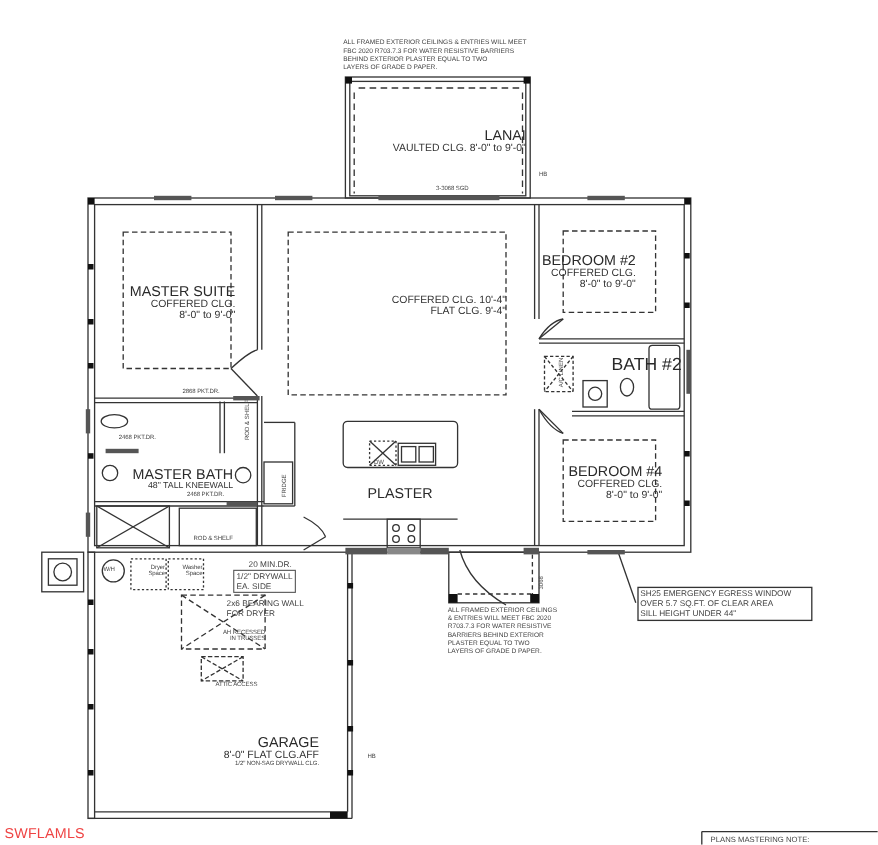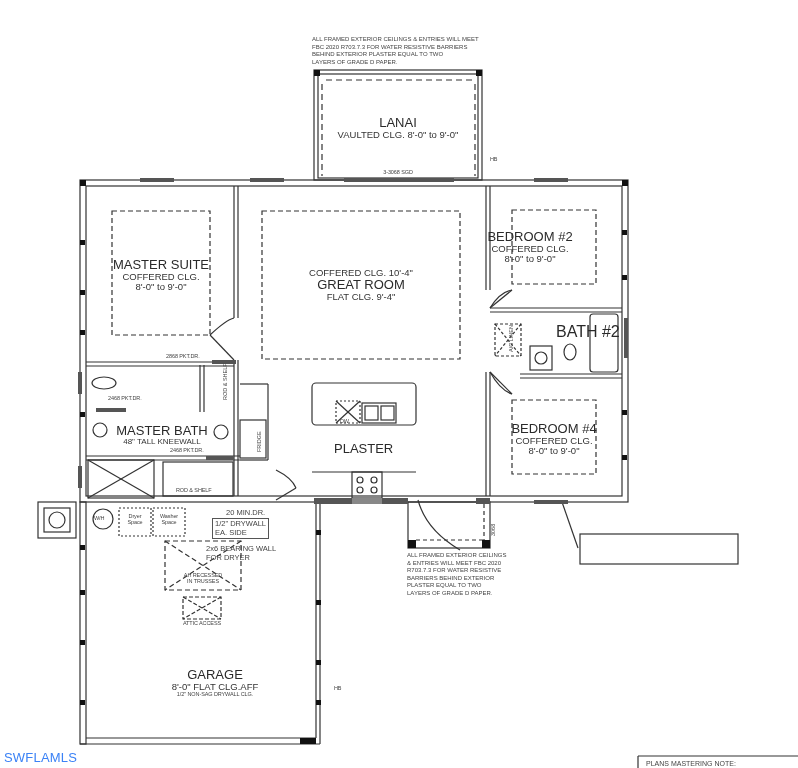--- a/index.html
+++ b/index.html
@@ -1,24 +1,24 @@
 <!DOCTYPE html>
 <html><head>
 <meta charset="utf-8">
 <style>
   html, body { margin:0; padding:0; background:#ffffff; }
   body { width:798px; height:768px; position:relative; overflow:hidden; font-family:"Liberation Sans", sans-serif; color:#2a2a2a; }
   .plan { position:absolute; left:0; top:0; width:798px; height:768px; }
-  .lbl { position:absolute; text-align:center; line-height:1.05; white-space:nowrap; }
+  .lbl { position:absolute; text-align:right; line-height:1.05; white-space:nowrap; }
   .room-name { font-size:13px; color:#2a2a2a; }
   .room-sub { font-size:9.5px; color:#333; }
   .tiny { font-size:5.5px; color:#444; letter-spacing:-0.1px; }
   .note { position:absolute; font-size:6px; line-height:1.25; color:#444; white-space:nowrap; }
   .boxed { border:1px solid #555; padding:1px 2px; }
-  .wm { position:absolute; left:4px; top:750px; font-size:13px; color:#3b82f6; letter-spacing:0.2px; }
+  .wm { position:absolute; left:4px; top:750px; font-size:13px; color:#ef4444; letter-spacing:0.2px; }
   .vlabel { position:absolute; font-size:5.5px; color:#444; transform-origin:left top; white-space:nowrap; }
 </style>
 </head>
 <body>
 
 <div class="plan">
   <svg width="798" height="768" viewBox="0 0 798 768" style="position:absolute;left:0;top:0">
     <g stroke="#333" fill="none" stroke-width="1.2">
 
       <rect x="314" y="70" width="168" height="110"></rect>
@@ -197,21 +197,20 @@
   <div class="lbl tiny" style="left:490px;top:157px;">HB</div>
 
   <div class="lbl" style="left:108px;top:258px;width:106px;">
     <div class="room-name">MASTER SUITE</div>
     <div class="room-sub">COFFERED CLG.</div>
     <div class="room-sub">8'-0" to 9'-0"</div>
   </div>
 
   <div class="lbl" style="left:262px;top:268px;width:198px;">
     <div class="room-sub">COFFERED CLG. 10'-4"</div>
-    <div class="room-name">GREAT ROOM</div>
     <div class="room-sub">FLAT CLG. 9'-4"</div>
   </div>
 
   <div class="lbl" style="left:482px;top:230px;width:96px;">
     <div class="room-name">BEDROOM #2</div>
     <div class="room-sub">COFFERED CLG.</div>
     <div class="room-sub">8'-0" to 9'-0"</div>
   </div>
 
   <div class="lbl room-name" style="left:556px;top:324px;font-size:16px;">BATH #2</div>
@@ -240,20 +239,25 @@
 
   <div class="note" style="left:407px;top:552px;">
     <div>ALL FRAMED EXTERIOR CEILINGS</div>
     <div>&amp; ENTRIES WILL MEET FBC 2020</div>
     <div>R703.7.3 FOR WATER RESISTIVE</div>
     <div>BARRIERS BEHIND EXTERIOR</div>
     <div>PLASTER EQUAL TO TWO</div>
     <div>LAYERS OF GRADE D PAPER.</div>
   </div>
 
+  <div class="note" style="left:582px;top:535px;font-size:7.5px;line-height:1.2;">
+    <div>SH25 EMERGENCY EGRESS WINDOW</div>
+    <div>OVER 5.7 SQ.FT. OF CLEAR AREA</div>
+    <div>SILL HEIGHT UNDER 44"</div>
+  </div>
 
   <div class="lbl tiny" style="left:94px;top:516px;">W/H</div>
   <div class="lbl tiny" style="left:120px;top:514px;width:30px;">
     <div>Dryer</div>
     <div>Space</div>
   </div>
   <div class="lbl tiny" style="left:154px;top:514px;width:30px;">
     <div>Washer</div>
     <div>Space</div>
   </div>

